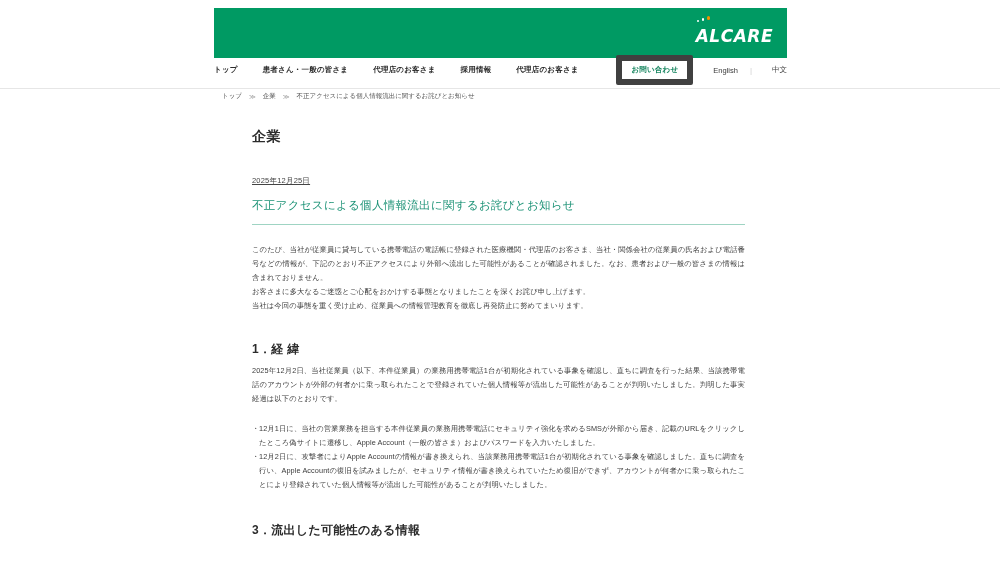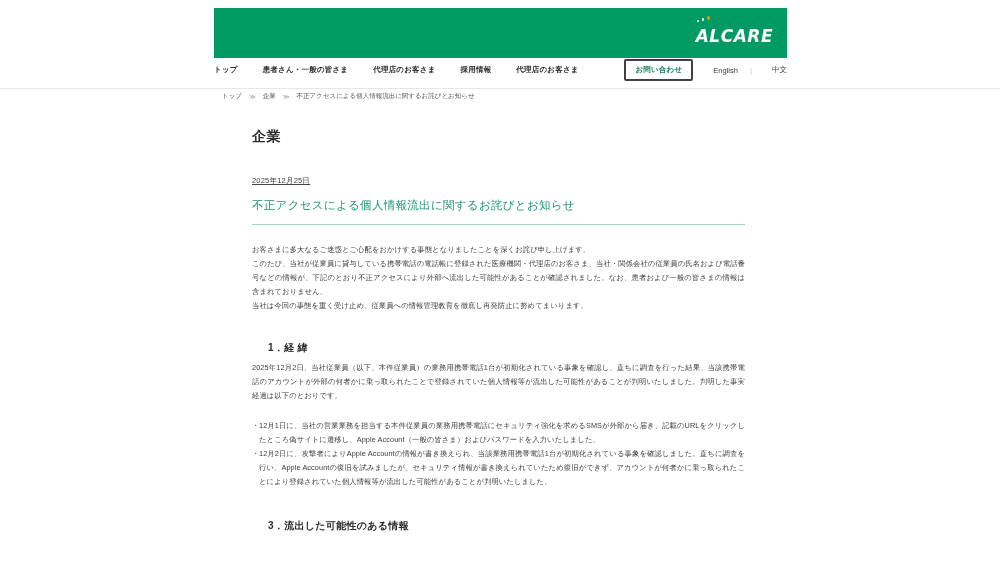--- a/index.html
+++ b/index.html
@@ -81,21 +81,21 @@
     white-space: nowrap;
     cursor: pointer;
     letter-spacing: 0.2px;
   }
   .nav-right {
     margin-left: auto;
     display: flex;
     align-items: center;
   }
   .contact-btn {
-    border: 2px solid #404040;
+    border: 6px solid #404040;
     border-radius: 2px;
     color: #16855f;
     font-size: 7.5px;
     font-weight: bold;
     padding: 4px 9px;
     background: #ffffff;
     cursor: pointer;
     white-space: nowrap;
     letter-spacing: 0.2px;
   }
@@ -183,26 +183,25 @@
     letter-spacing: 0.1px;
     text-align: justify;
   }
   .para { margin: 0 0 0 0; }
   .para + .para { margin-top: 0; }
 
   .section {
     margin-top: 28px;
   }
   .section-heading {
-    font-size: 10px;
+    font-size: 12px;
     font-weight: bold;
     color: #2b2b2b;
     margin-bottom: 6px;
     letter-spacing: 0.3px;
-    margin-left: 16px;
   }
   .bullet-list {
     margin-top: 16px;
   }
   .bullet-item {
     display: flex;
     font-size: 7.3px;
     line-height: 1.92;
     color: #3b3b3b;
     text-align: justify;
@@ -259,22 +258,22 @@
   <div class="content">
 
     <h1 class="page-title">企業</h1>
 
     <div class="article-date">2025年12月25日</div>
 
     <h2 class="article-title">不正アクセスによる個人情報流出に関するお詫びとお知らせ</h2>
     <div class="title-rule"></div>
 
     <div class="body-text">
+      <p class="para">このたび、当社が従業員に貸与している携帯電話の電話帳に登録された医療機関・代理店のお客さま、当社・関係会社の従業員の氏名および電話番号などの情報が、下記のとおり不正アクセスにより外部へ流出した可能性があることが確認されました。なお、患者および一般の皆さまの情報は含まれておりません。</p>
       <p class="para">お客さまに多大なるご迷惑とご心配をおかけする事態となりましたことを深くお詫び申し上げます。</p>
-      <p class="para">このたび、当社が従業員に貸与している携帯電話の電話帳に登録された医療機関・代理店のお客さま、当社・関係会社の従業員の氏名および電話番号などの情報が、下記のとおり不正アクセスにより外部へ流出した可能性があることが確認されました。なお、患者および一般の皆さまの情報は含まれておりません。</p>
       <p class="para">当社は今回の事態を重く受け止め、従業員への情報管理教育を徹底し再発防止に努めてまいります。</p>
     </div>
 
     <div class="section">
       <div class="section-heading">1．経 緯</div>
       <div class="body-text">2025年12月2日、当社従業員（以下、本件従業員）の業務用携帯電話1台が初期化されている事象を確認し、直ちに調査を行った結果、当該携帯電話のアカウントが外部の何者かに乗っ取られたことで登録されていた個人情報等が流出した可能性があることが判明いたしました。判明した事実経過は以下のとおりです。</div>
 
       <div class="bullet-list">
         <div class="bullet-item">
           <span class="bullet-mark">・</span>

